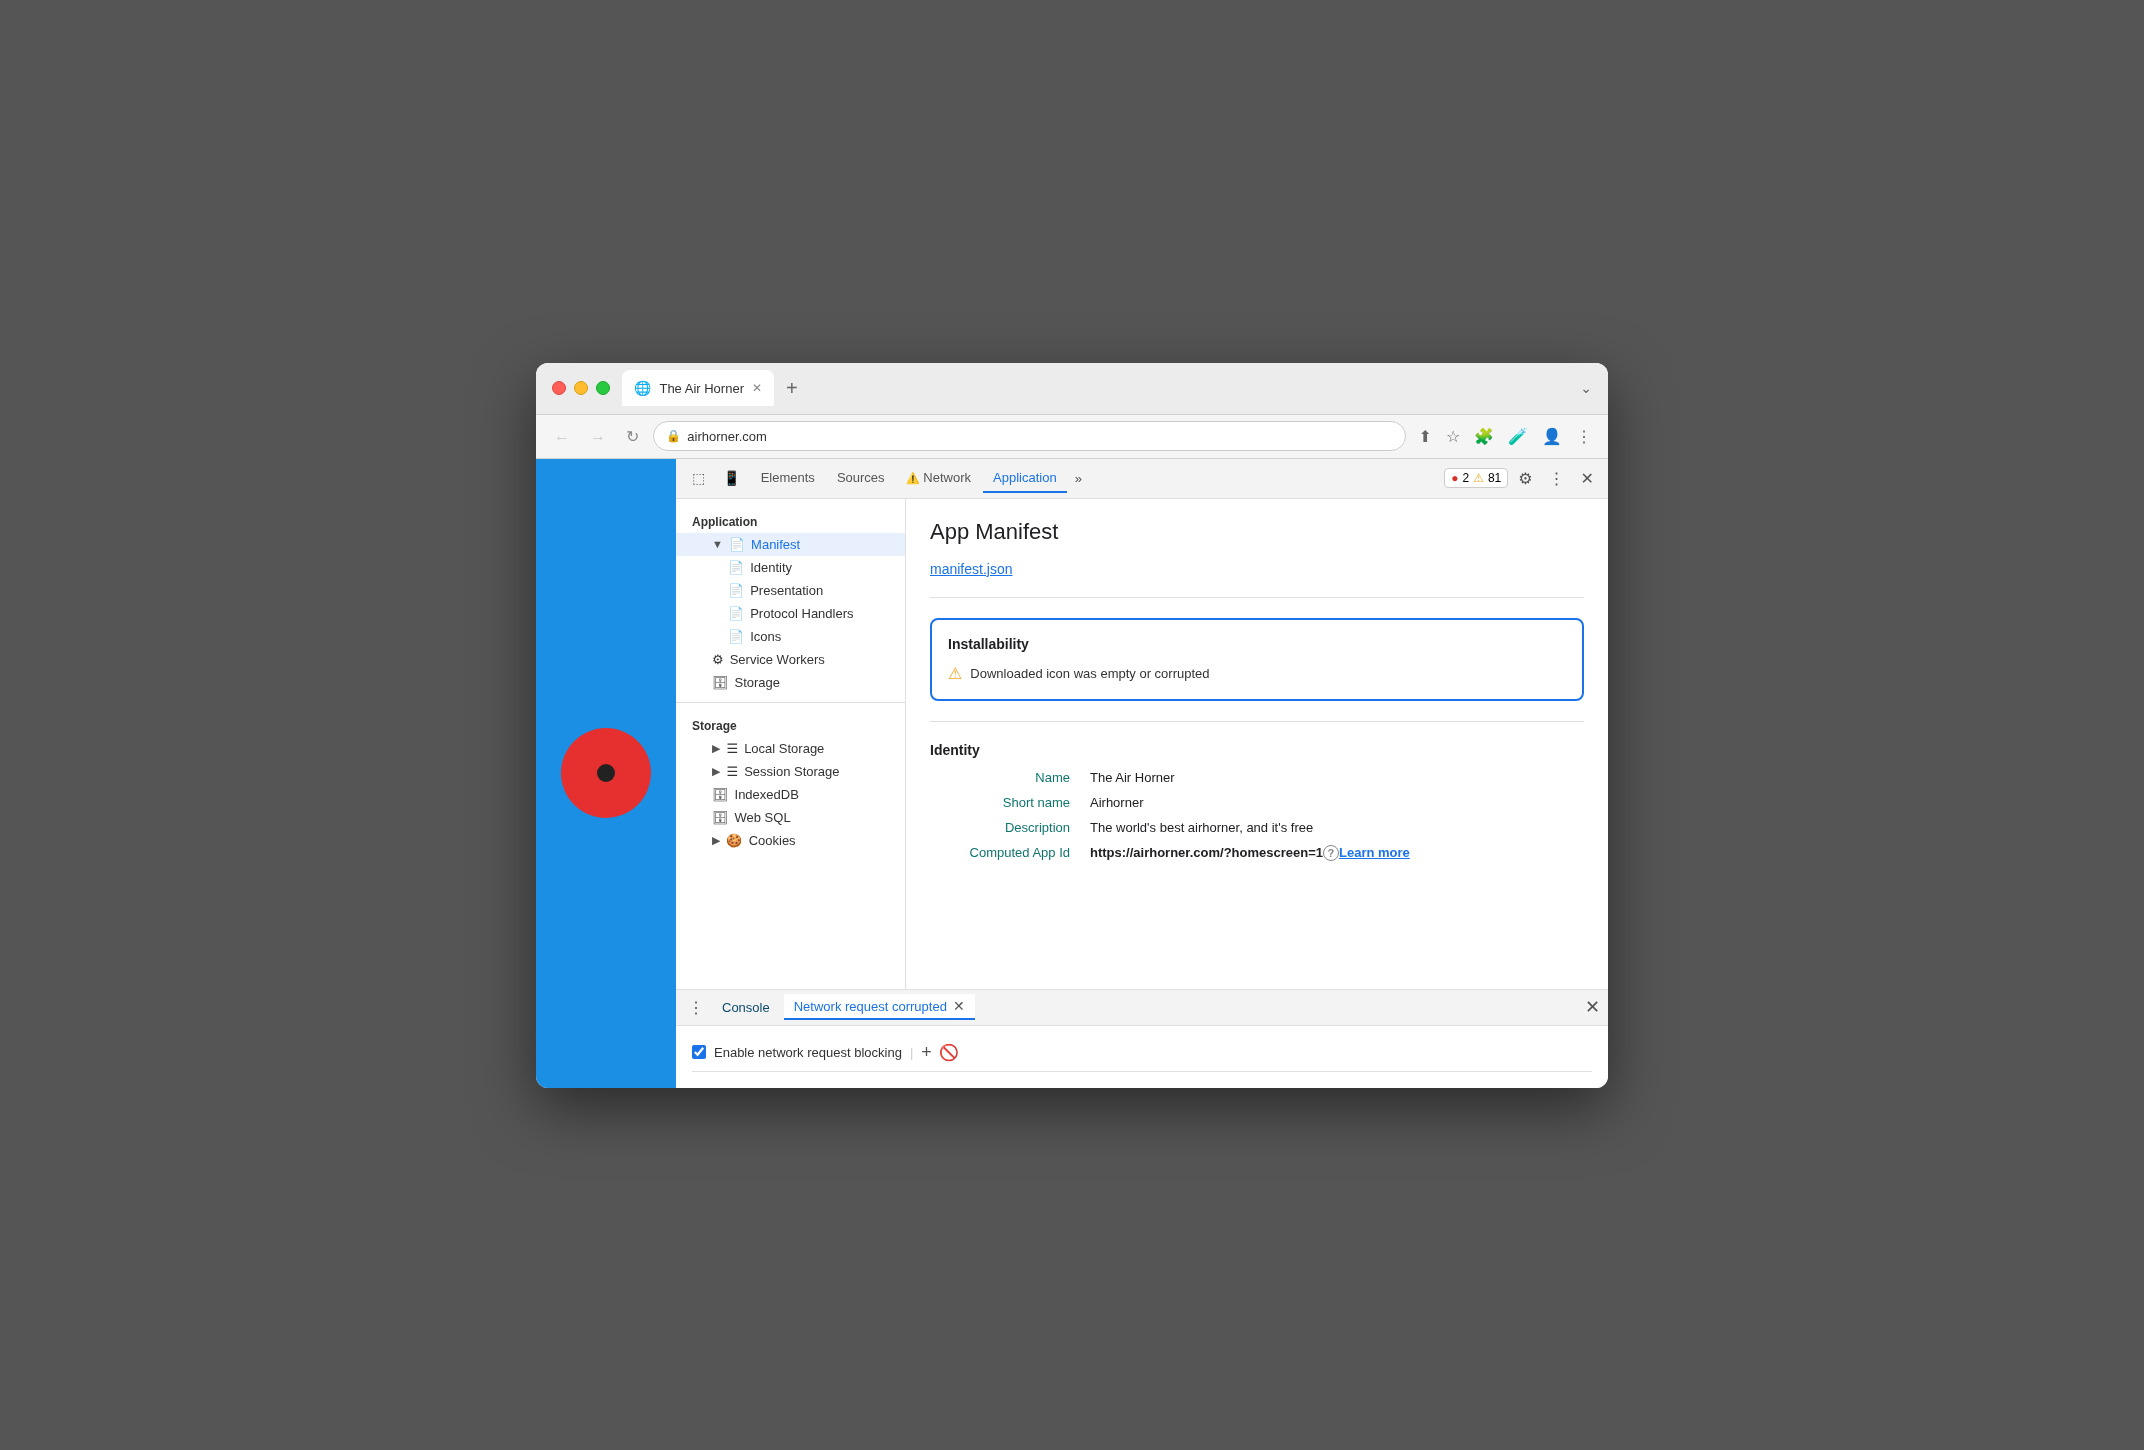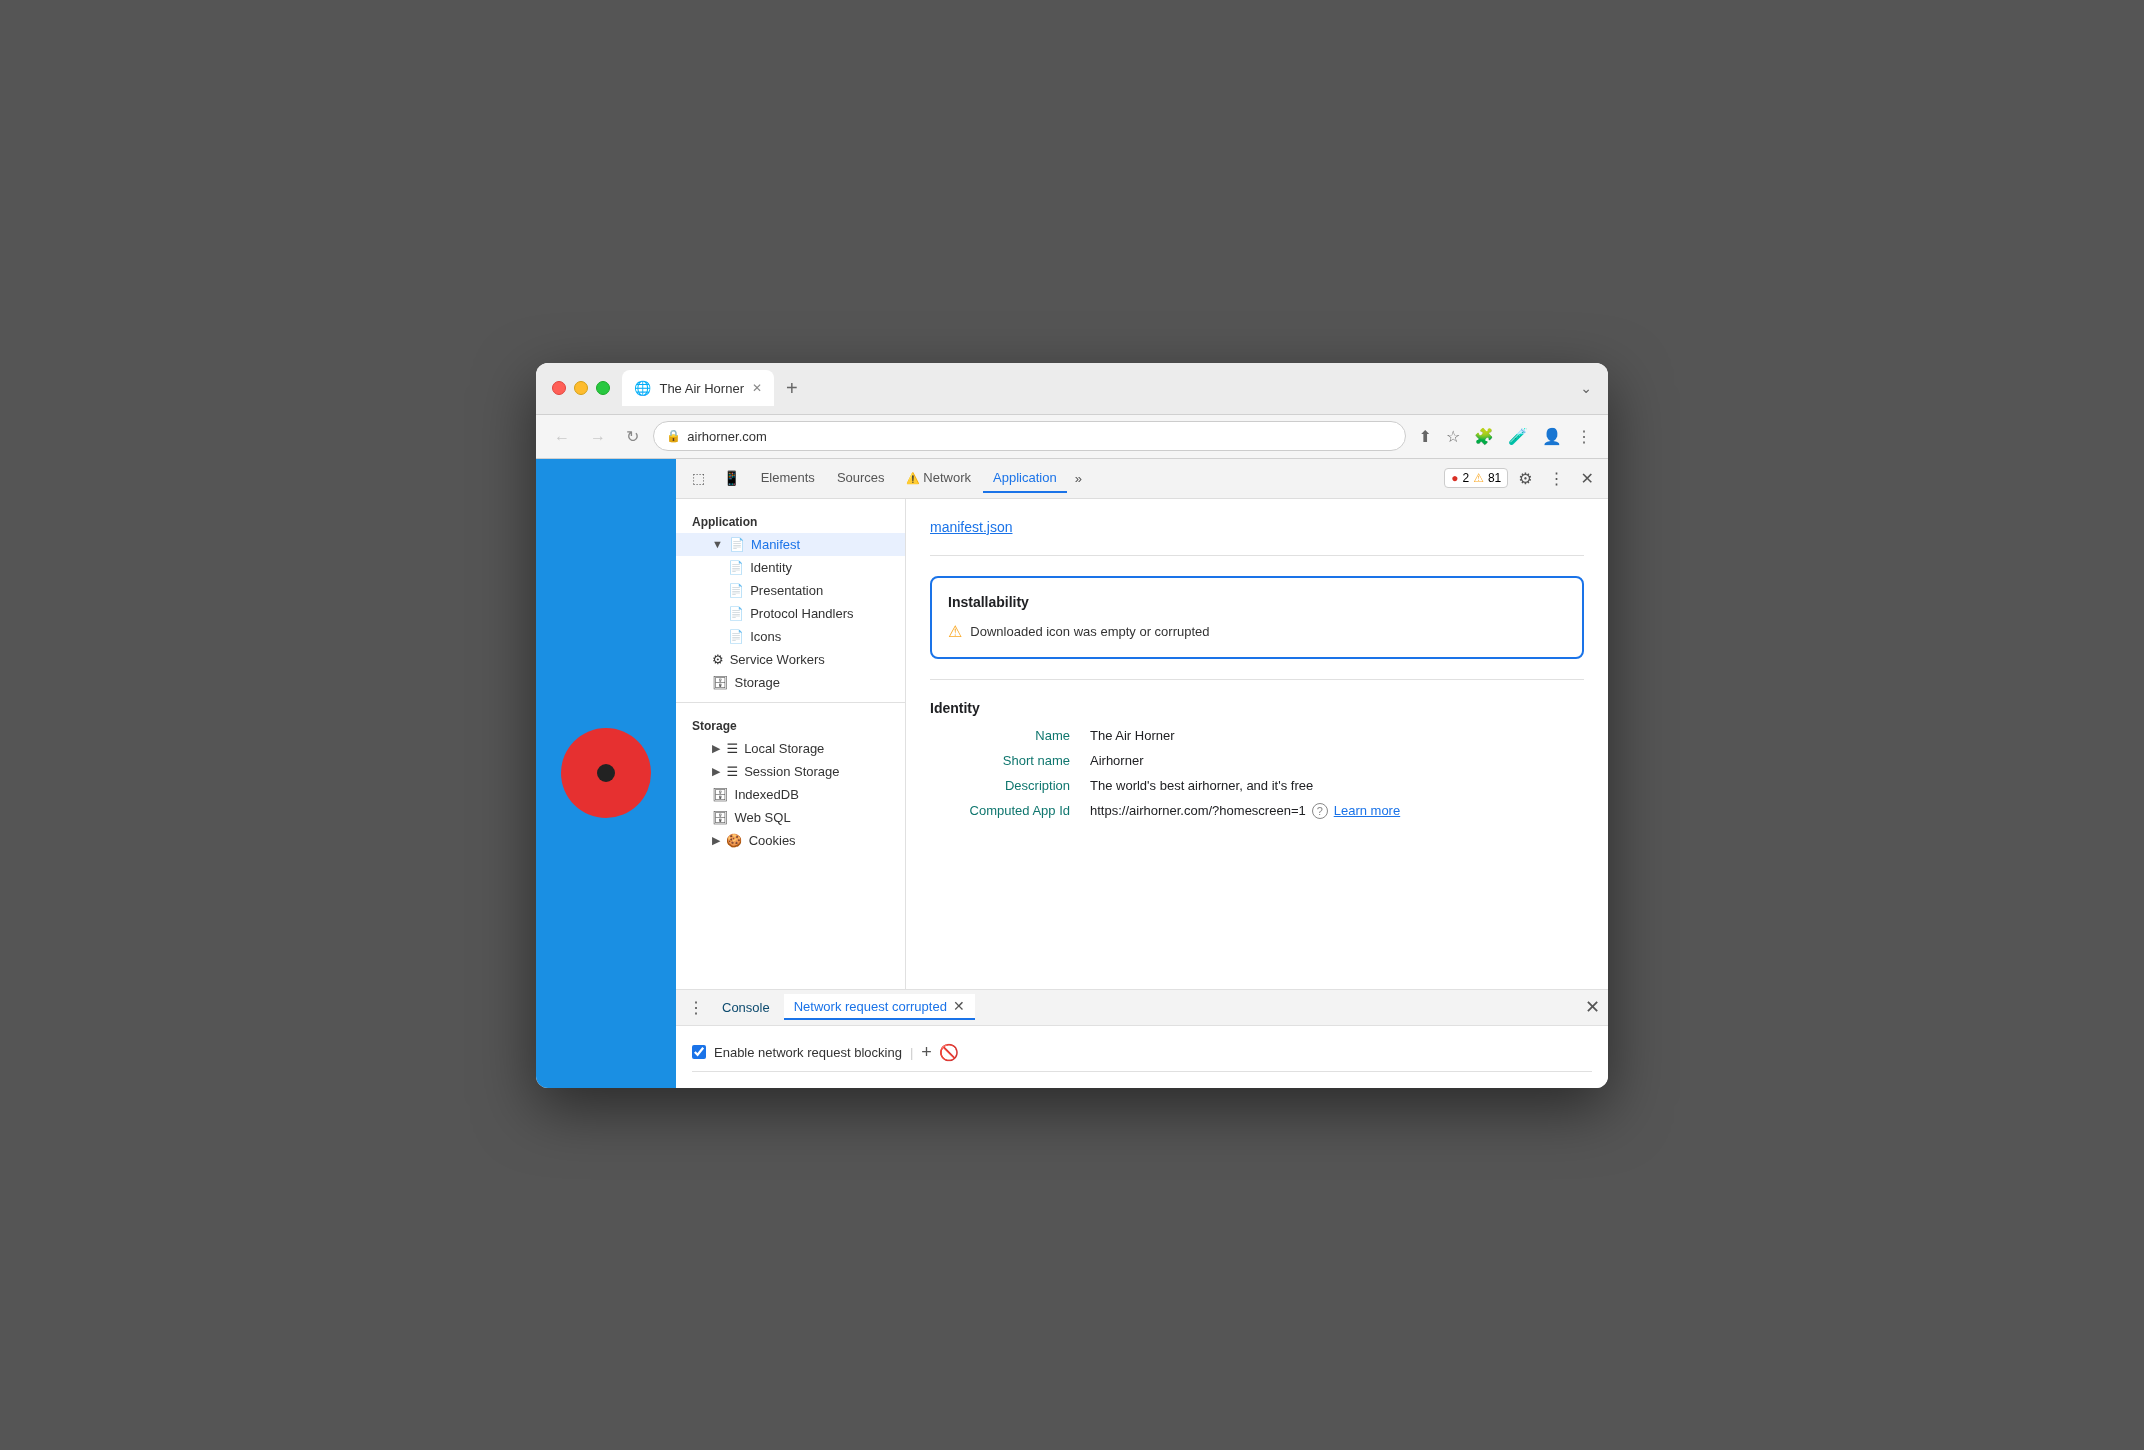--- a/index.html
+++ b/index.html
@@ -354,21 +354,22 @@
       padding-right: 20px;
       flex-shrink: 0;
     }
     .identity-value {
       color: #202124;
       flex: 1;
     }
     .computed-row {
       display: flex;
       align-items: center;
-      gap: 6px;
+      gap: 0;
+      font-weight: bold;
     }
     .computed-link {
       color: #1a73e8;
       text-decoration: underline;
       cursor: pointer;
       font-size: 13px;
     }
     .help-icon {
       width: 16px;
       height: 16px;
@@ -619,20 +620,21 @@
             <span>Web SQL</span>
           </div>
           <div class="sidebar-item indented">
             <span class="sidebar-arrow">▶</span>
             <span>🍪</span>
             <span>Cookies</span>
           </div>
         </div>
 
         <div class="app-panel-main">
+          <div class="panel-title">App Manifest</div>
           <a class="manifest-link">manifest.json</a>
           <hr class="section-divider">
 
           <div class="installability-box">
             <div class="installability-title">Installability</div>
             <div class="installability-warning">
               <span class="warn-tri">⚠</span>
               <span>Downloaded icon was empty or corrupted</span>
             </div>
           </div>

